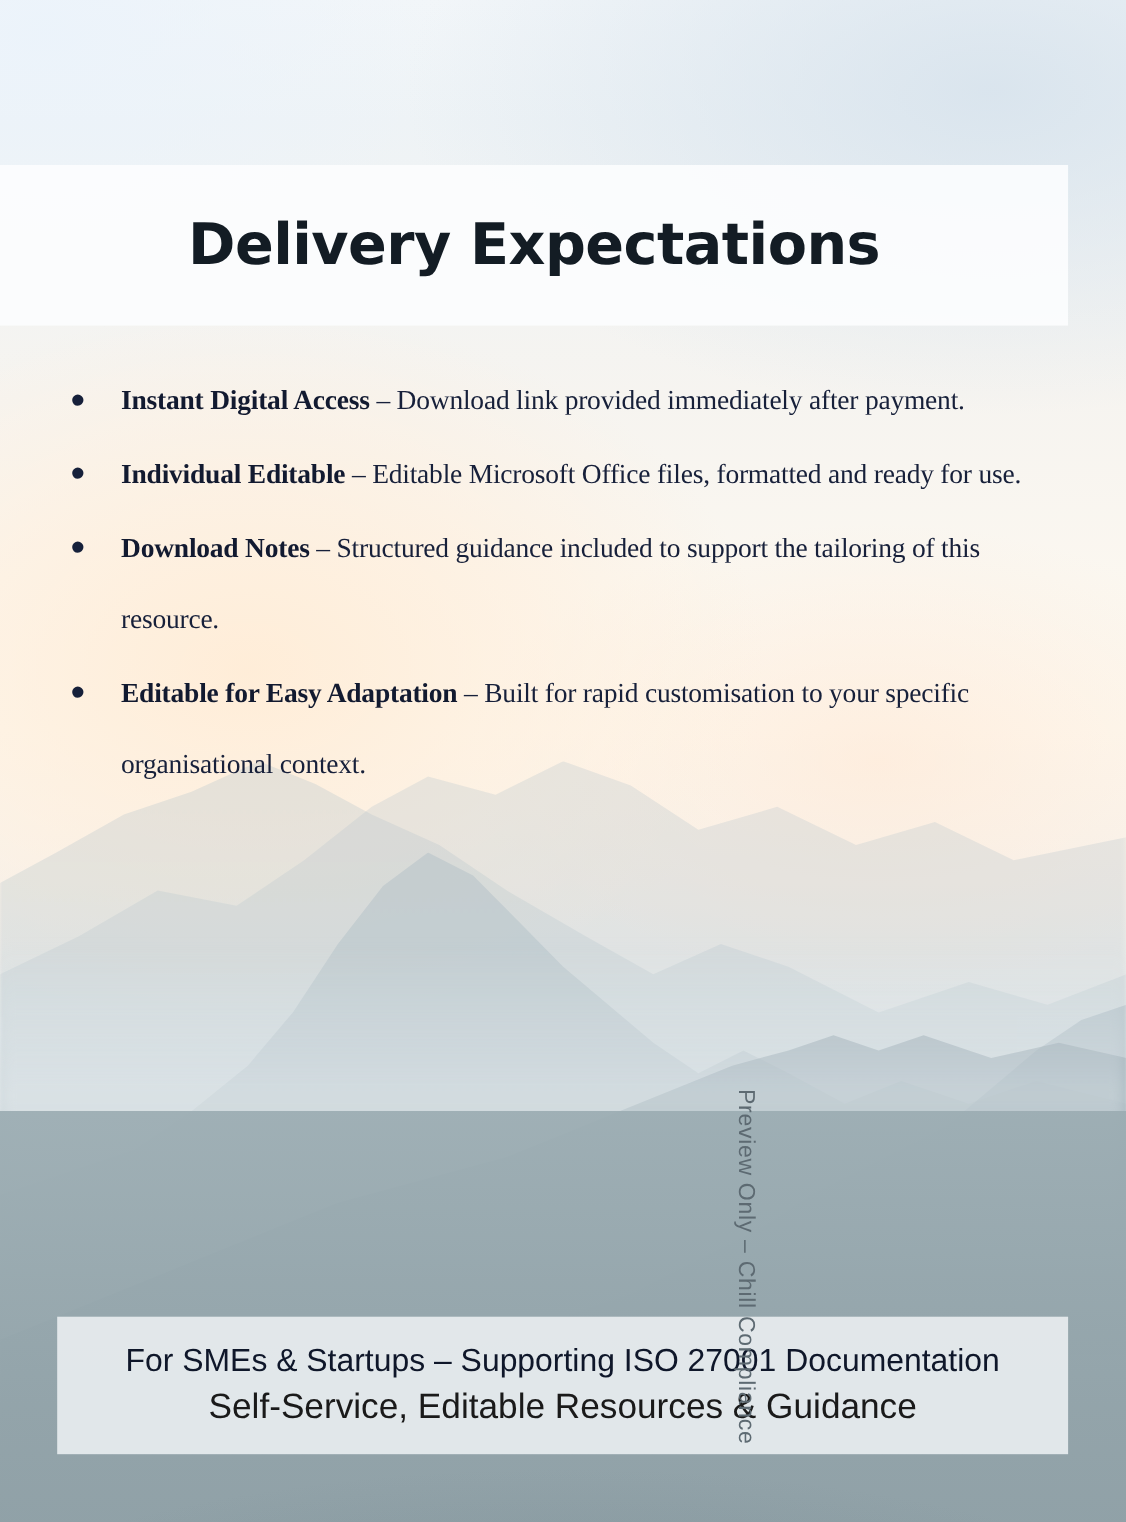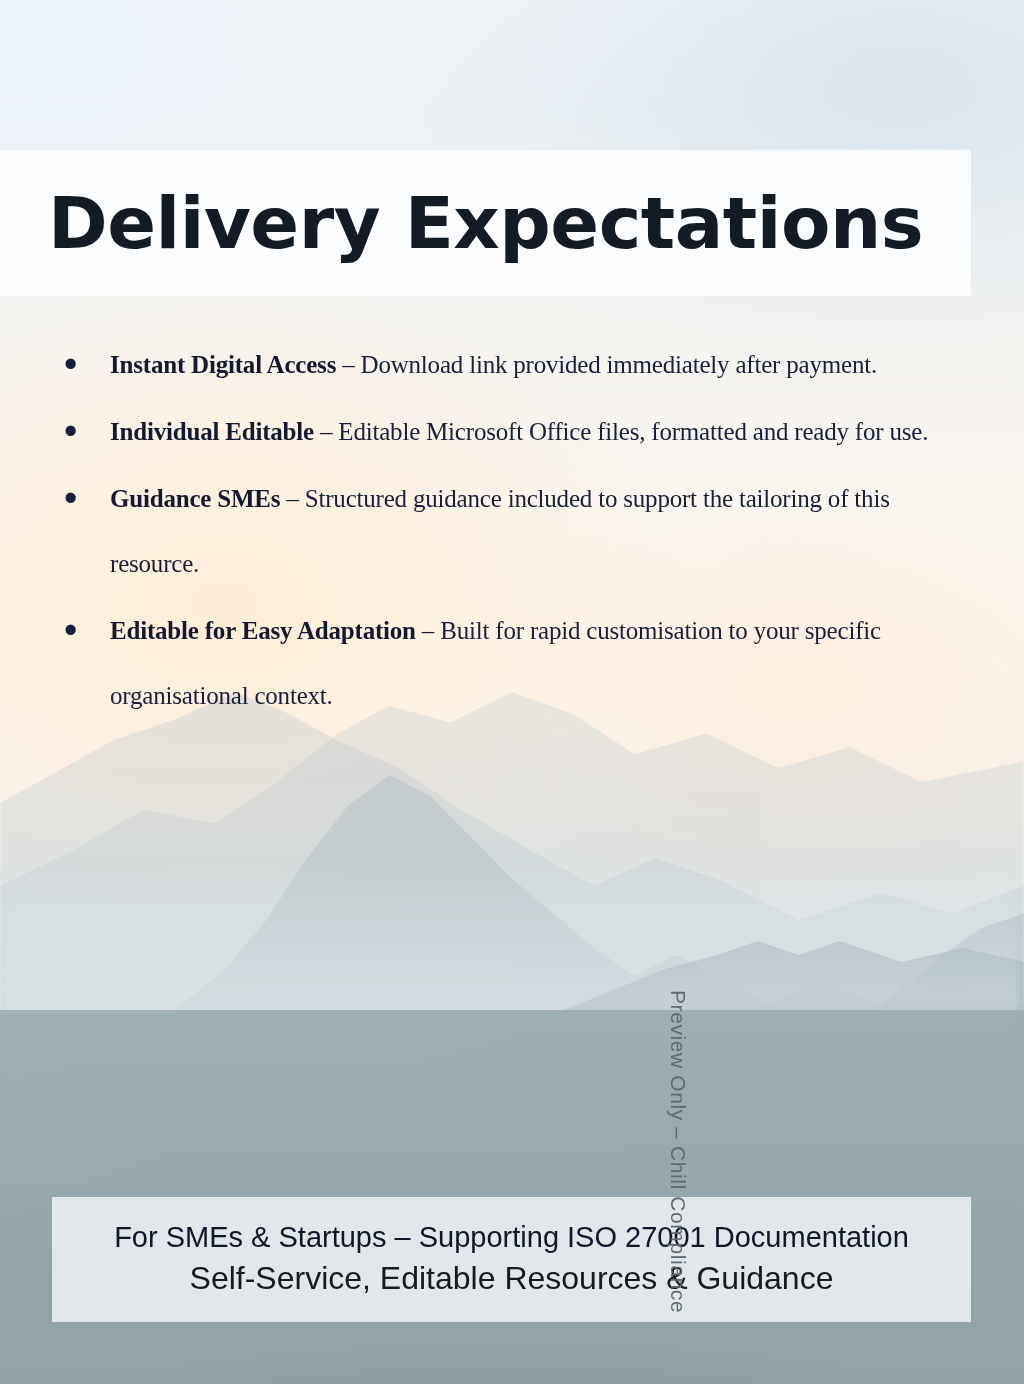--- a/index.html
+++ b/index.html
@@ -129,21 +129,21 @@
     width: 971px;
     height: 146px;
     background: rgba(252,253,254,0.90);
     display: flex;
     align-items: center;
     justify-content: center;
   }
   #title-text {
     font-family: "DejaVu Sans", sans-serif;
     font-weight: bold;
-    font-size: 72px;
+    font-size: 52px;
     letter-spacing: -0.5px;
     color: #131c24;
     line-height: 1;
     white-space: nowrap;
   }
 
   
   #bullet-list {
     position: absolute;
     left: 56px;
@@ -250,21 +250,21 @@
       <div class="bullet-body"><span class="lead">Instant Digital Access</span><span> – Download link provided immediately after payment.</span></div>
     </div>
 
     <div class="bullet-row">
       <div class="bullet-marker">•</div>
       <div class="bullet-body"><span class="lead">Individual Editable</span><span> – Editable Microsoft Office files, formatted and ready for use.</span></div>
     </div>
 
     <div class="bullet-row">
       <div class="bullet-marker">•</div>
-      <div class="bullet-body"><span class="lead">Guidance SMEs</span><span> – Structured guidance included to support the tailoring of this resource.</span></div>
+      <div class="bullet-body"><span class="lead">Download Notes</span><span> – Structured guidance included to support the tailoring of this resource.</span></div>
     </div>
 
     <div class="bullet-row">
       <div class="bullet-marker">•</div>
       <div class="bullet-body"><span class="lead">Editable for Easy Adaptation</span><span> – Built for rapid customisation to your specific organisational context.</span></div>
     </div>
 
   </div>
 
   <div id="footer-band">

